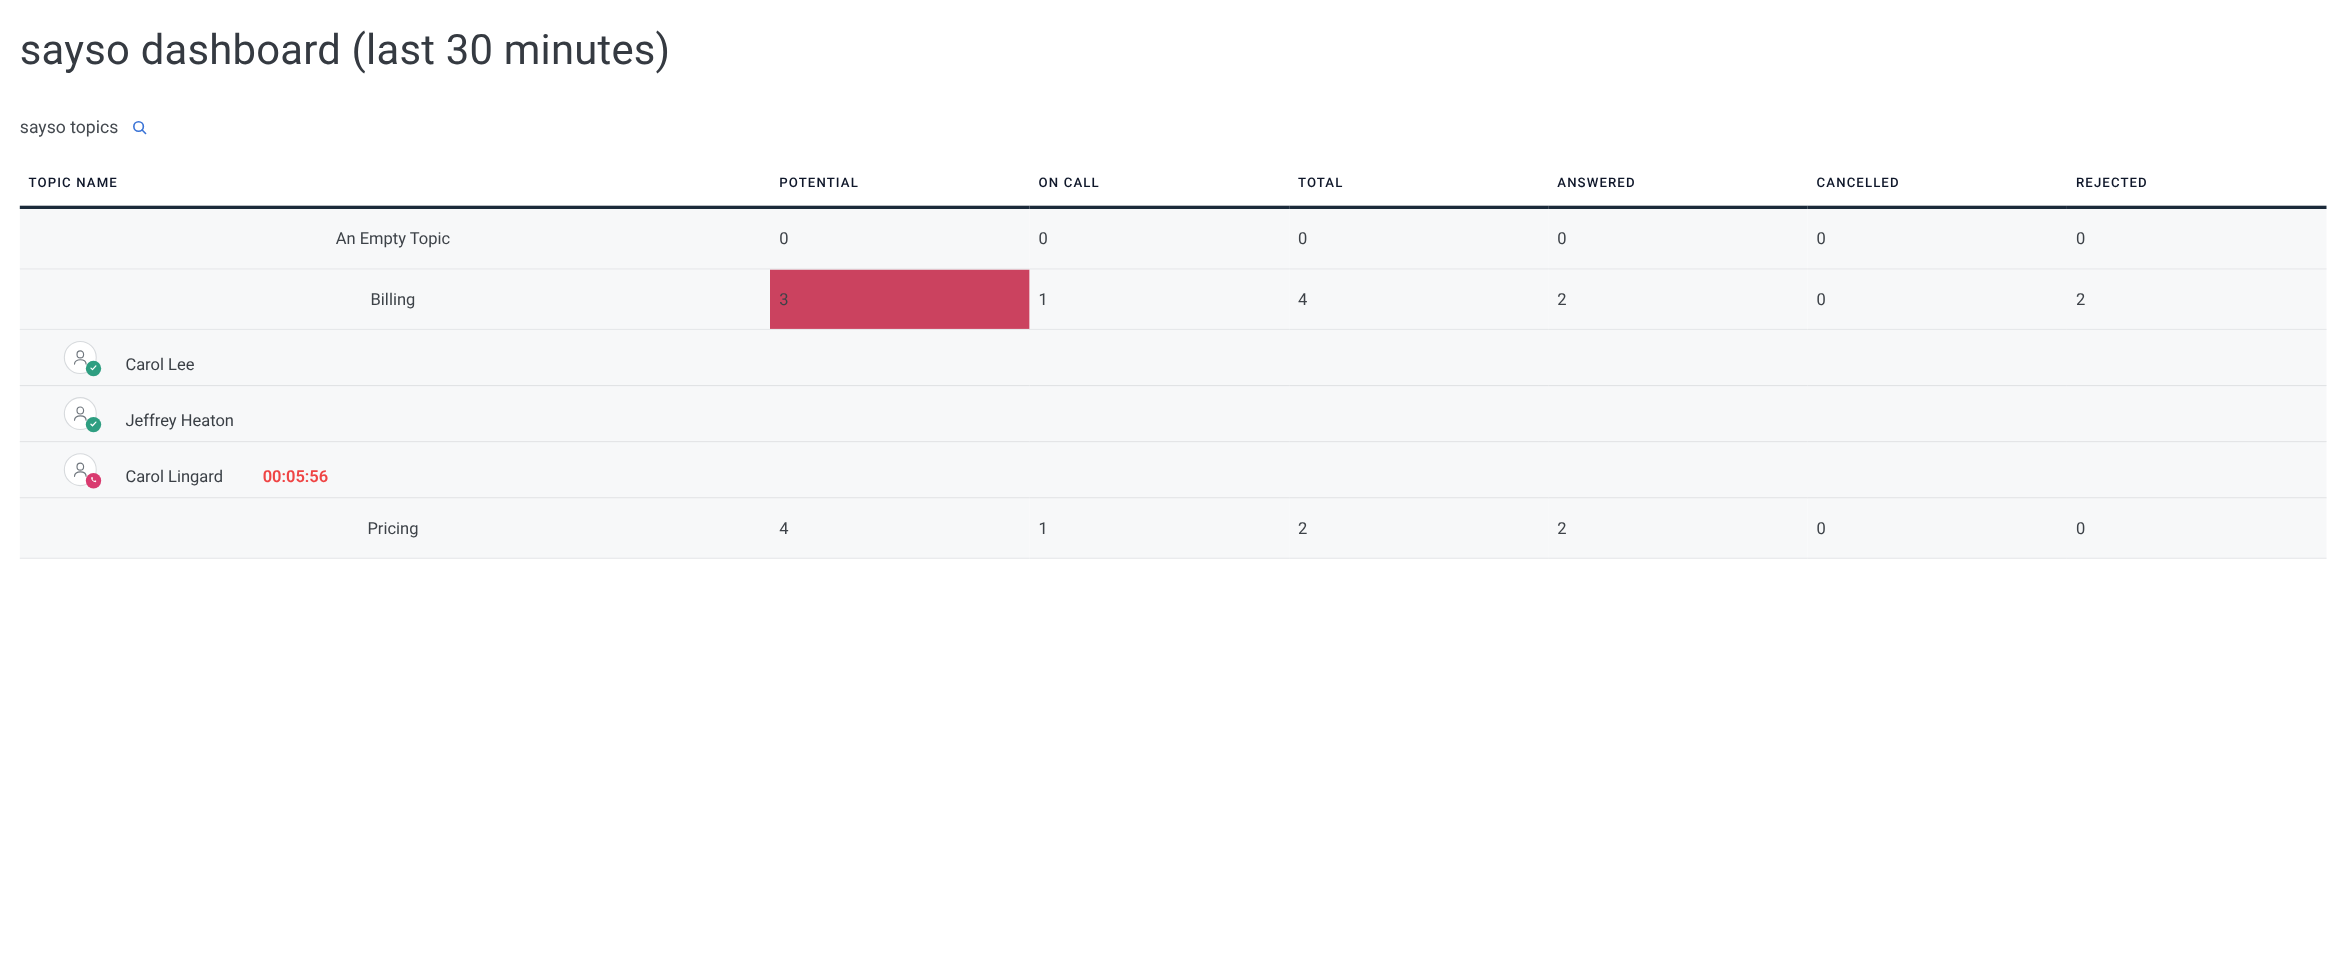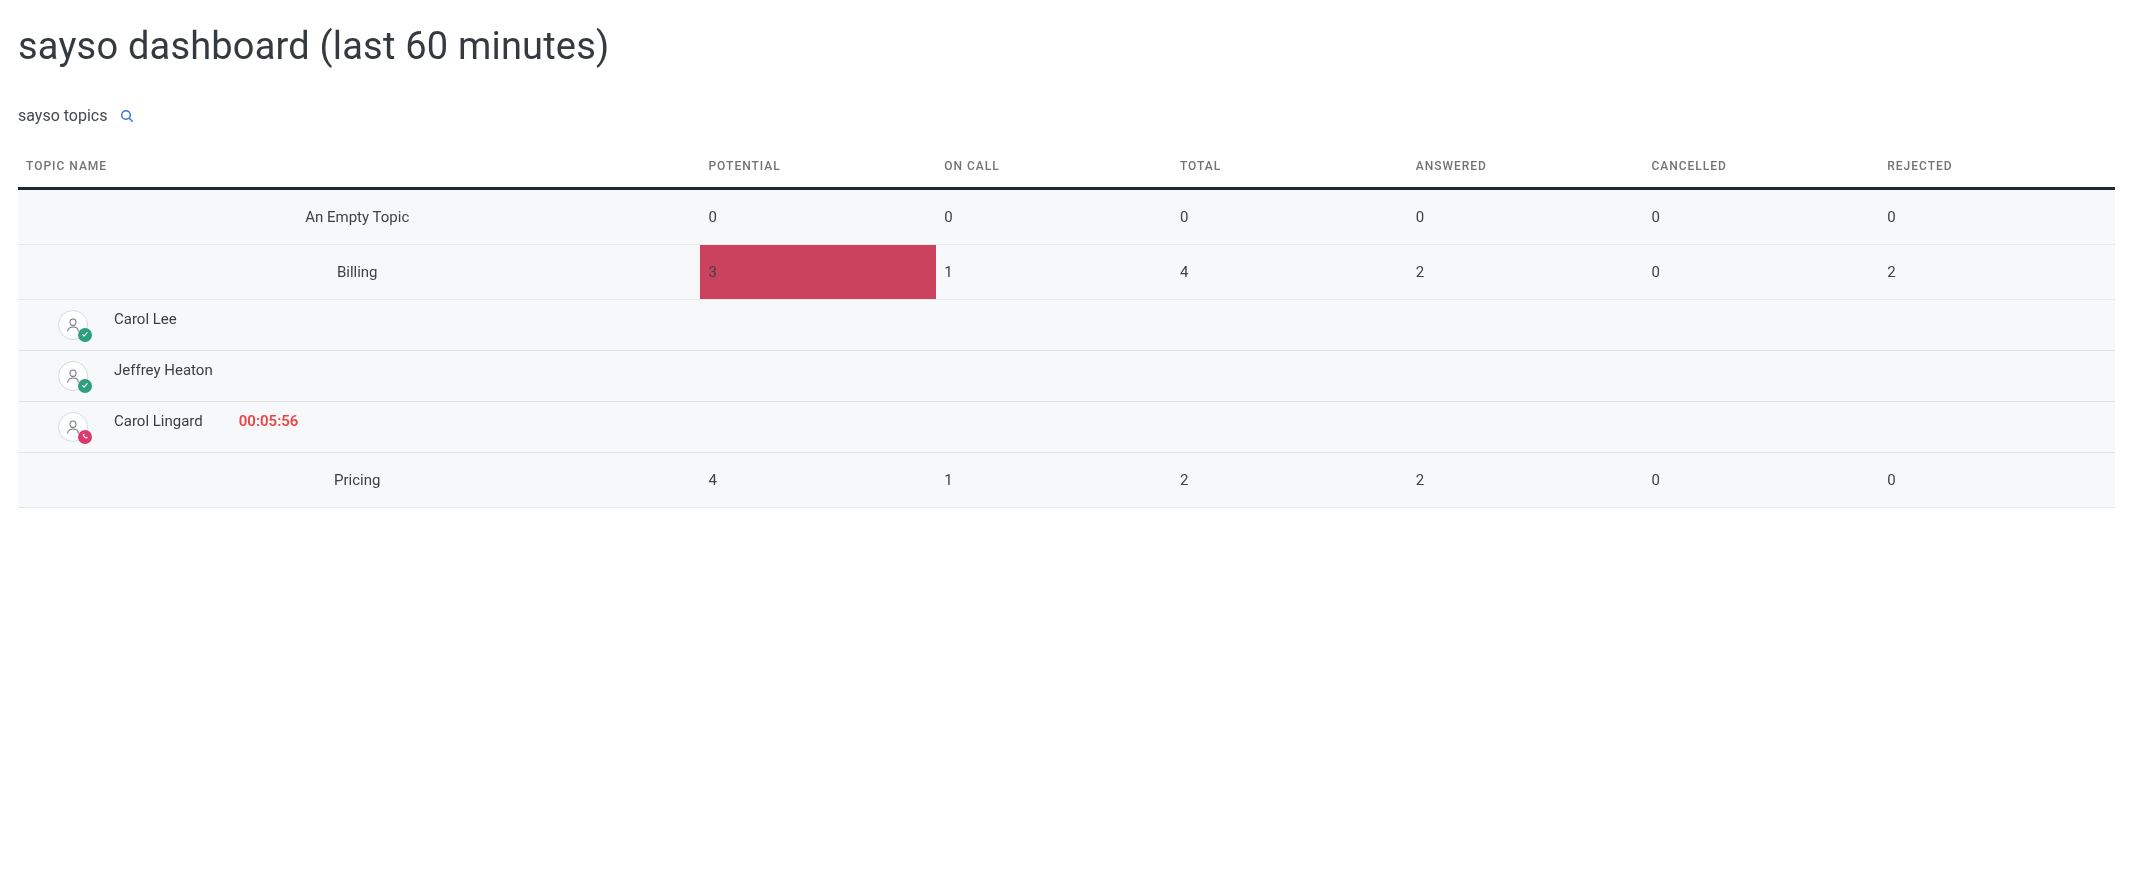--- a/index.html
+++ b/index.html
@@ -30,21 +30,21 @@
     width: 100%;
     border-collapse: collapse;
     table-layout: fixed;
   }
   table.topics thead th {
     text-align: left;
     font-size: 12px;
     font-weight: 500;
     letter-spacing: 1px;
     text-transform: uppercase;
-    color: #737373;
+    color: #0f172a;
     padding: 10px 8px 14px 8px;
     border-bottom: 3px solid #1b2a3a;
   }
   table.topics td {
     font-size: 15px;
     color: #3d4248;
     padding: 18px 8px;
     border-bottom: 1px solid #e6e8ea;
   }
   tr.topic-row.alt td { background: #f7f8f9; }
@@ -59,21 +59,21 @@
   tr.agent-row td {
     background: #f7f8f9;
     padding: 10px 8px;
     border-bottom: 1px solid #e1e3e5;
   }
   tr.agent-row td.name-cell {
     padding-left: 40px;
   }
   .agent {
     display: flex;
-    align-items: flex-start;
+    align-items: flex-end;
     gap: 26px;
   }
   .avatar-wrap {
     position: relative;
     width: 30px;
     height: 30px;
   }
   .avatar-wrap .avatar-bg {
     width: 30px; height: 30px;
     border-radius: 50%;
@@ -98,21 +98,21 @@
   .agent-name { font-size: 15px; color: #3a3f45; }
   .agent-timer { font-weight: 600; margin-left: 10px; color: #ef4444; }
 
   
   col.c-name   { width: 33%; }
   col.c-num    { width: 11.4%; }
 </style>
 </head>
 <body>
 
-<h1 class="page-title">sayso dashboard (last 60 minutes)</h1>
+<h1 class="page-title">sayso dashboard (last 30 minutes)</h1>
 
 <div class="subhead">
   <span>sayso topics</span>
   <span class="search-icon">
     <svg viewBox="0 0 24 24" fill="none" stroke="#3a73d6" stroke-width="2.2" stroke-linecap="round">
       <circle cx="10.5" cy="10.5" r="6.5"></circle>
       <line x1="20" y1="20" x2="15.3" y2="15.3"></line>
     </svg>
   </span>
 </div>

